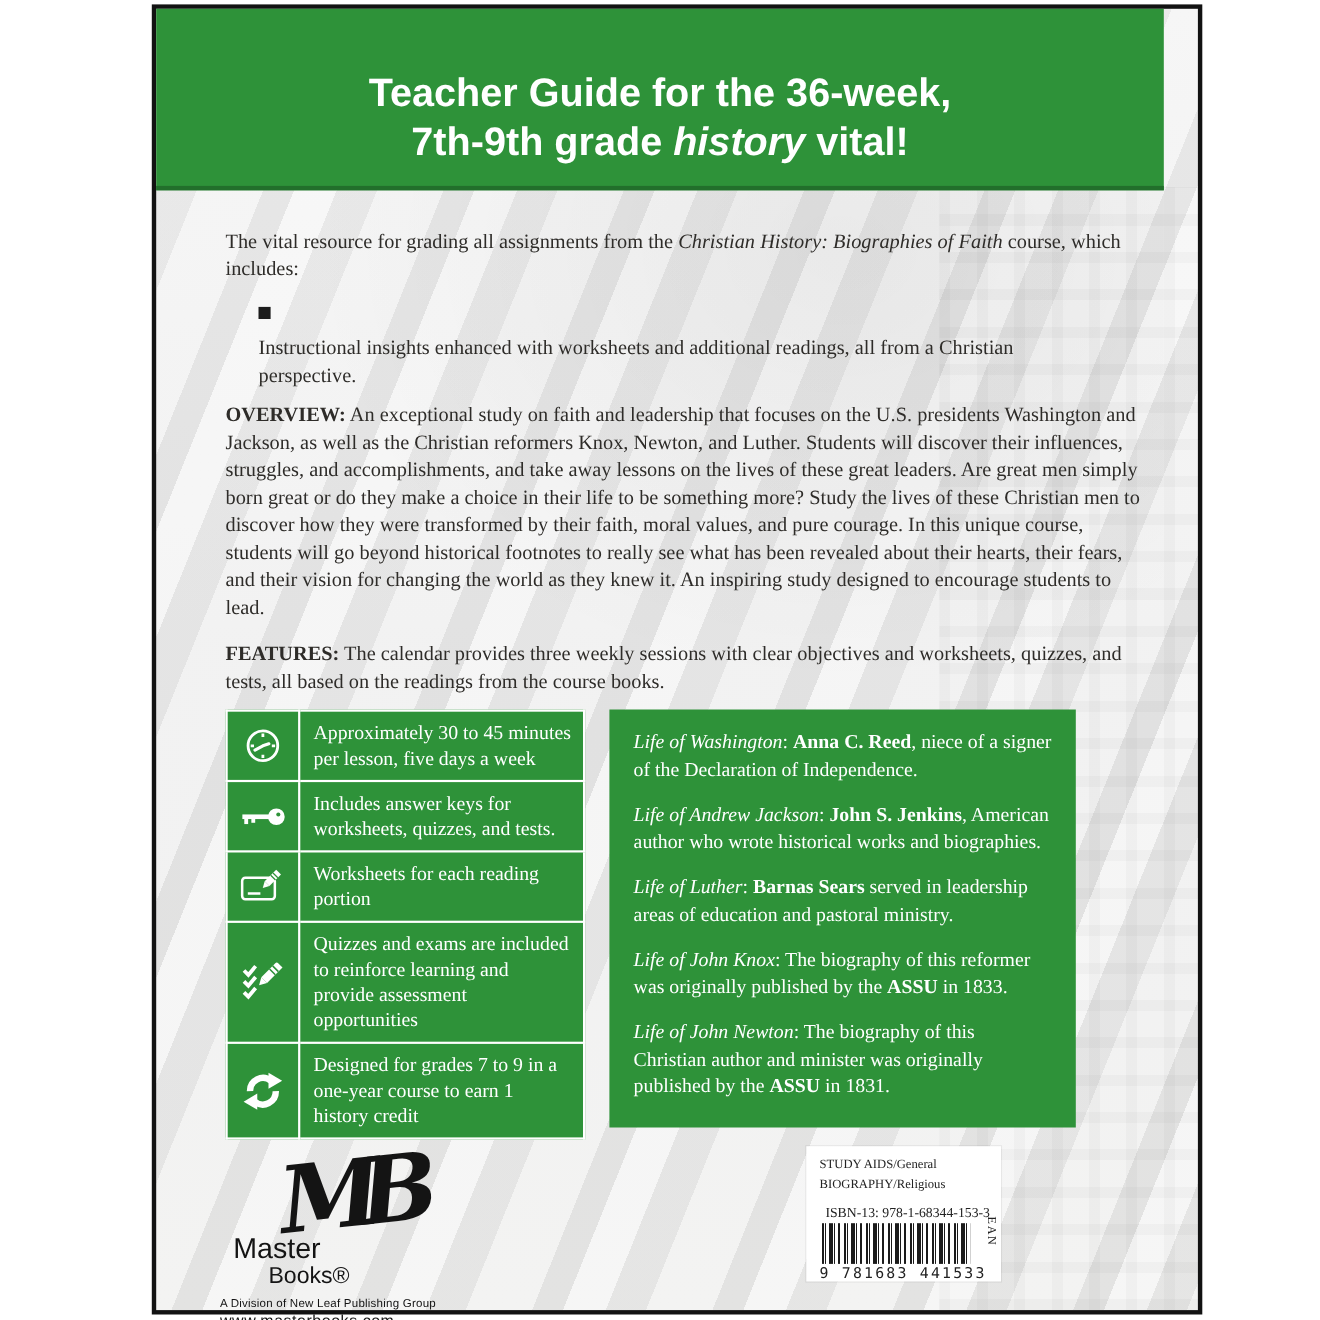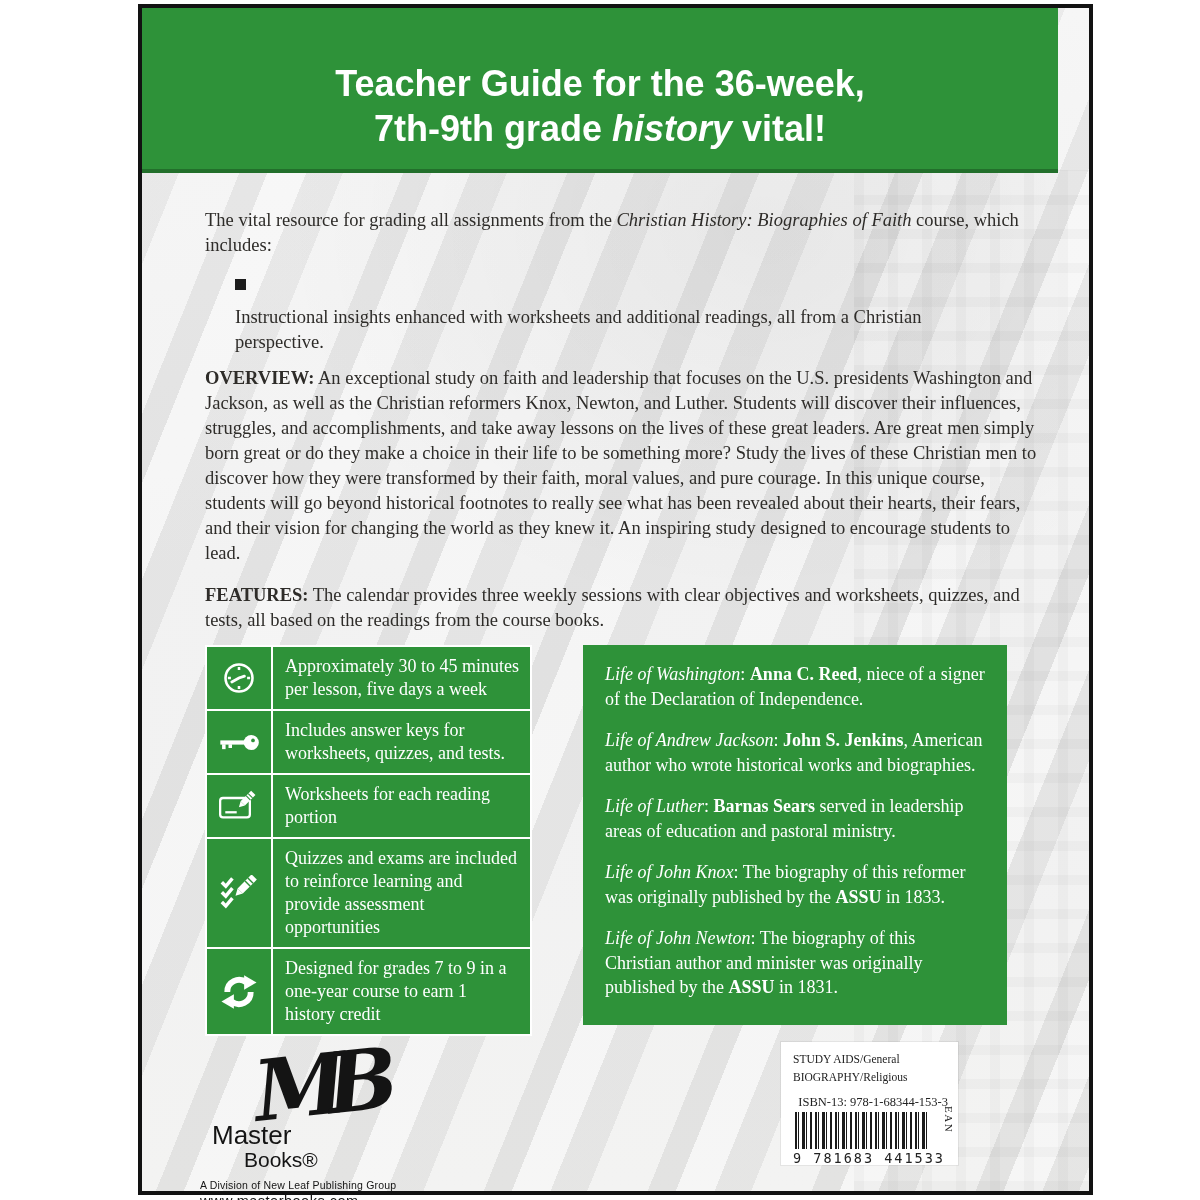--- a/index.html
+++ b/index.html
@@ -33,21 +33,21 @@
   .content { position:absolute; left:63px; top:200px; width:845px;
              font-size:18.5px; line-height:25px; color:#2e2c29; }
   .intro { margin:0 0 14px 0; }
   .bullet-item { display:flex; gap:15px; padding-left:30px; margin-bottom:11px; width:770px; box-sizing:border-box;flex-direction:column; }
   .bullet-square { width:11px; height:11px; background:#1c1c1c; flex:none; margin-top:7px; }
   .para { margin:0 0 17px 0; }
   .seg-b { font-weight:bold; }
   .seg-i { font-style:italic; }
 
   
-  .boxes { position:absolute; left:63px; top:637px; display:flex; gap:51px; align-items:flex-start; }
+  .boxes { position:absolute; left:63px; top:637px; display:flex; gap:22px; align-items:flex-start; }
   .feature-table { border-collapse:collapse; width:327px; background:#2e9239; }
   .feature-table td { border:2px solid #ffffff; }
   .icon-cell { width:62px; text-align:center; vertical-align:middle; background:#2e9239; }
   .text-cell { color:#ffffff; font-size:18px; line-height:23px; padding:8px 10px 8px 12px;
                vertical-align:middle; background:#2e9239; }
   .row-2line { height:62px; }
   .row-3line { height:80px; }
 
   .bio-panel { width:424px; background:#2e9239; color:#ffffff; padding:17px 22px 8px 22px;
                box-sizing:border-box; font-size:18px; line-height:24.5px; }
@@ -57,21 +57,21 @@
   .logo { position:absolute; left:58px; top:1042px; width:230px; color:#141414; }
   .monogram { font-family:"DejaVu Serif", serif; font-style:italic; font-weight:bold;
               font-size:84px; line-height:0.78; letter-spacing:-20px; margin-left:54px;
               transform:rotate(-6deg); }
   .logo-name1 { font-family:"Liberation Sans", sans-serif; font-size:26px; margin:4px 0 0 12px; }
   .logo-name2 { font-family:"Liberation Sans", sans-serif; font-size:21px; margin:-3px 0 0 44px; }
   .logo-division { font-family:"Liberation Sans", sans-serif; font-size:10.5px; margin-top:7px; letter-spacing:.2px; white-space:nowrap; }
   .logo-site { font-family:"Liberation Sans", sans-serif; font-size:14.5px; margin-top:2px; letter-spacing:.5px; }
 
   
-  .barcode { position:absolute; left:639px; top:1034px; width:177px; height:123px;
+  .barcode { position:absolute; left:591px; top:1034px; width:177px; height:123px;
              background:#ffffff; padding:9px 10px 6px 12px; box-sizing:border-box;
              color:#222222; box-shadow:0 0 0 1px rgba(0,0,0,0.06); }
   .bc-cat { font-size:11.5px; line-height:1.55; }
   .bc-isbn { font-size:12.5px; margin-top:8px; white-space:nowrap;text-align:right; }
   .bc-bars { height:37px; margin:2px 18px 0 2px;
              background:repeating-linear-gradient(90deg,
                #1a1a1a 0 2px, #ffffff 2px 3px,
                #1a1a1a 3px 4px, #ffffff 4px 7px,
                #1a1a1a 7px 10px, #ffffff 10px 11px,
                #1a1a1a 11px 12px, #ffffff 12px 15px,

